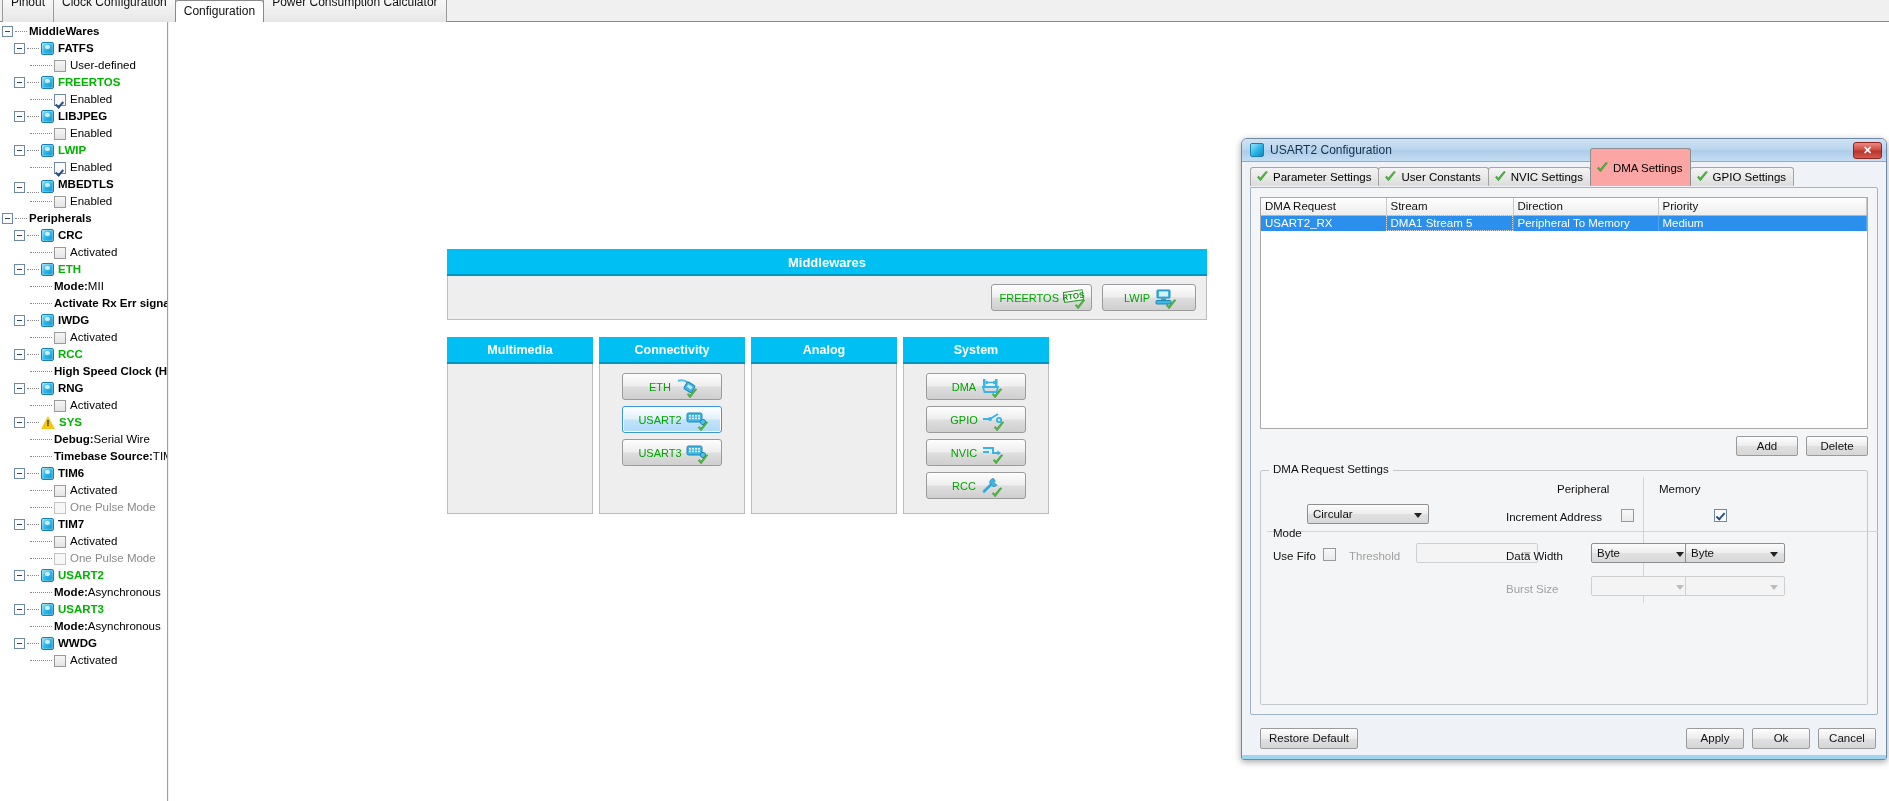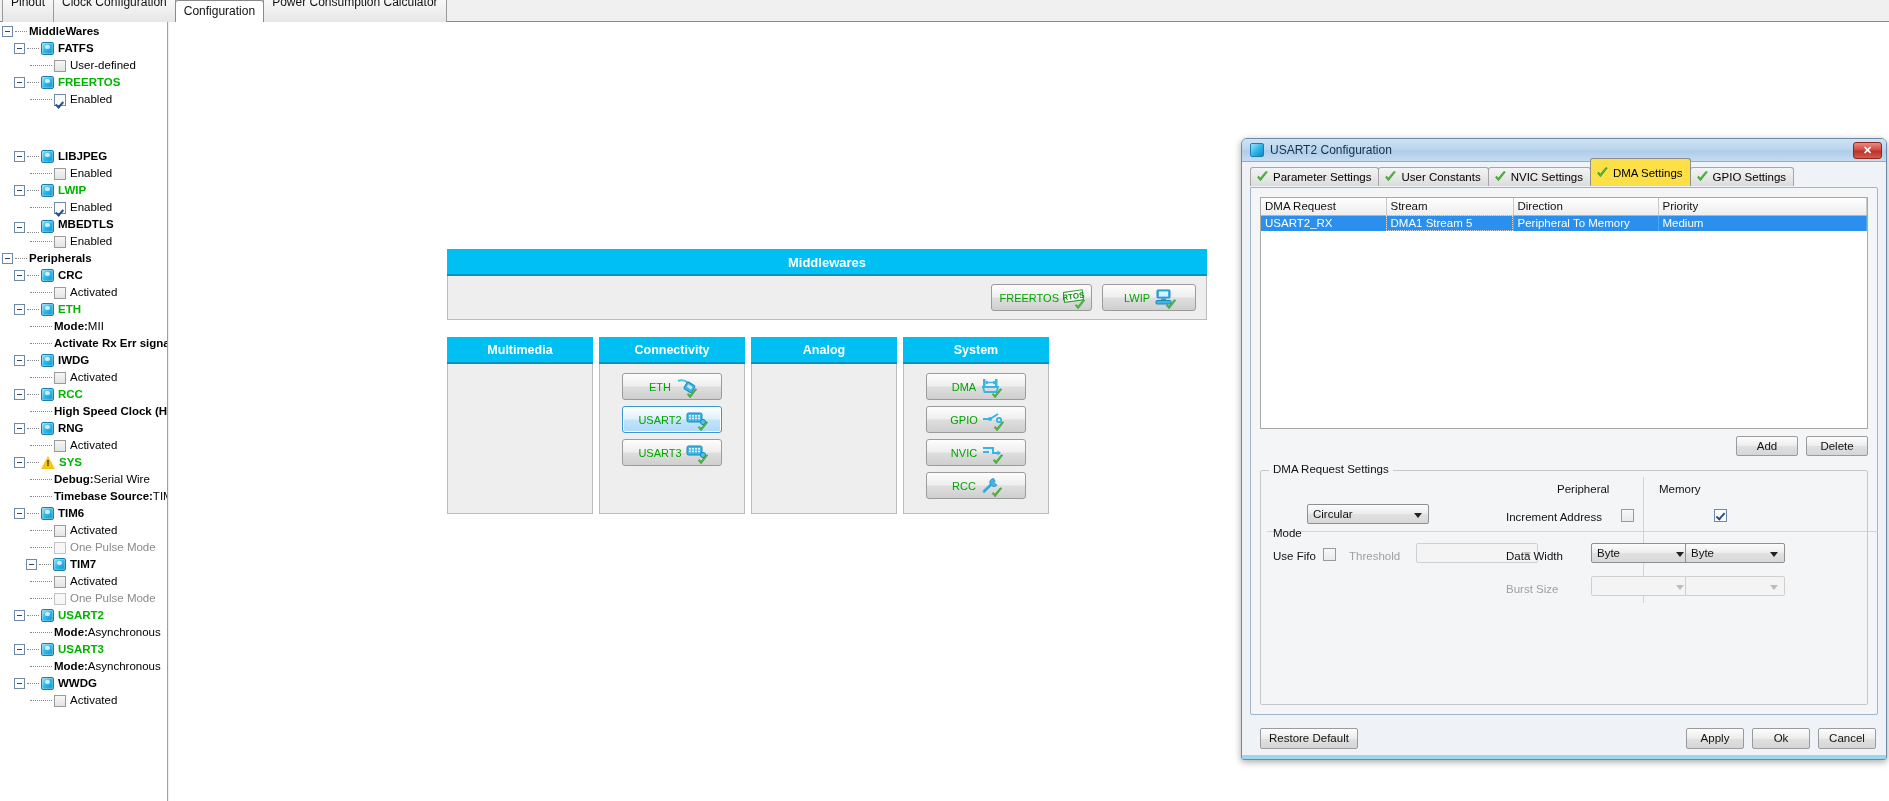--- a/index.html
+++ b/index.html
@@ -207,21 +207,21 @@
     cursor:default;
   }
   .dlg-tabs { display:flex; align-items:flex-end; height:21px; padding-left:8px; margin-top:3px; }
   .dtab {
     height:19px; line-height:18px; padding:0 7px 0 5px;
     background: linear-gradient(#f4f4f4,#dcdcdc);
     border:1px solid #a5a5a5; border-bottom:none; border-radius:3px 3px 0 0;
     font-size:11.5px; display:flex; align-items:center; gap:4px;
     margin-right:-1px; white-space:nowrap; cursor:default;
   }
-  .dtab.active { height:28px; line-height:20px; background:#fde047; border-color:#8f8f8f; z-index:2; position:relative;}
+  .dtab.active { height:38px; line-height:20px; background:#fca5a5; border-color:#8f8f8f; z-index:2; position:relative;}
   .tickmark { display:inline-block; width:13px; height:12px; position:relative; }
   .tickmark svg { position:absolute; left:0; top:0; }
 
   .dlg-content {
     position:absolute; left:8px; top:48px; right:8px; bottom:44px;
     background:#f4f5f6; border:1px solid #9fb4c6;
     border-radius:0 2px 2px 2px;
   }
   .tbl-wrap {
     position:absolute; left:9px; top:9px; right:9px; height:232px;
@@ -337,21 +337,21 @@
           <span class="expander"></span>
           <span class="dots"></span>
           <span class="cube"></span>
           <span class="lbl name green">FREERTOS</span>
         </div>
         <div class="trow" style="padding-left: 30px;">
           <span class="dots" style="width:22px"></span>
           <span class="cbx checked"></span>
           <span class="lbl">Enabled</span>
         </div>
-        <div class="trow" style="padding-left: 14px; margin-top: 40px;">
+        <div class="trow" style="padding-left: 14px;">
           <span class="expander"></span>
           <span class="dots"></span>
           <span class="cube"></span>
           <span class="lbl name">LIBJPEG</span>
         </div>
         <div class="trow" style="padding-left: 30px;">
           <span class="dots" style="width:22px"></span>
           <span class="cbx "></span>
           <span class="lbl">Enabled</span>
         </div>
@@ -462,21 +462,21 @@
         <div class="trow" style="padding-left: 30px;">
           <span class="dots" style="width:22px"></span>
           <span class="cbx "></span>
           <span class="lbl">Activated</span>
         </div>
         <div class="trow" style="padding-left: 30px;">
           <span class="dots" style="width:22px"></span>
           <span class="cbx  disabled"></span>
           <span class="lbl dim">One Pulse Mode</span>
         </div>
-        <div class="trow" style="padding-left: 26px; text-align: right;">
+        <div class="trow" style="padding-left: 14px; text-align: right;">
           <span class="expander"></span>
           <span class="dots"></span>
           <span class="cube"></span>
           <span class="lbl name">TIM7</span>
         </div>
         <div class="trow" style="padding-left: 30px;">
           <span class="dots" style="width:22px"></span>
           <span class="cbx "></span>
           <span class="lbl">Activated</span>
         </div>

